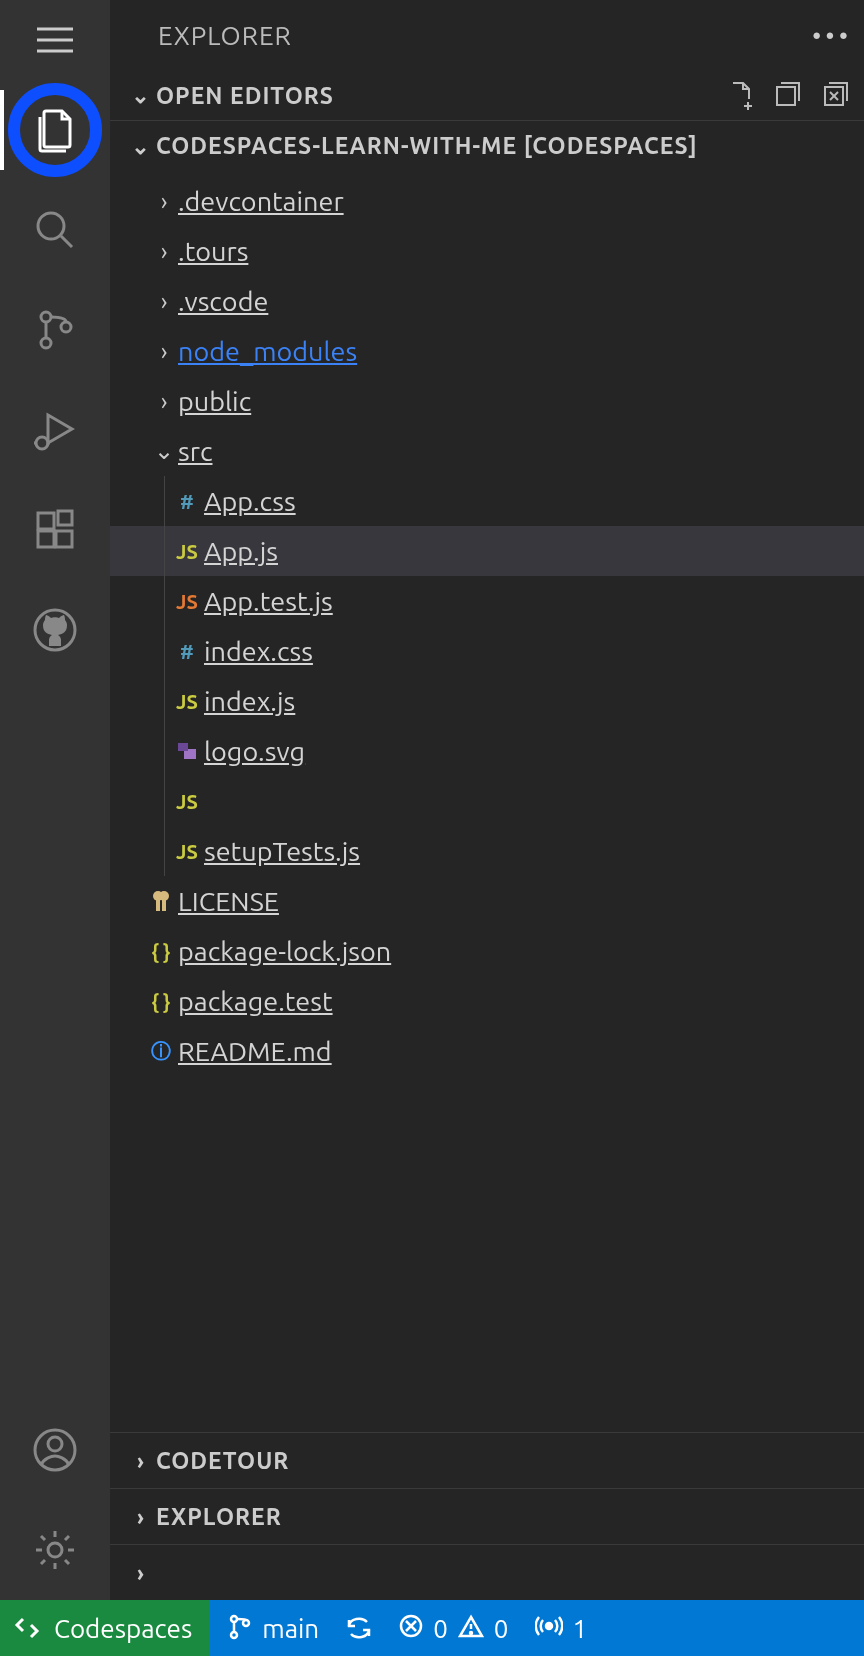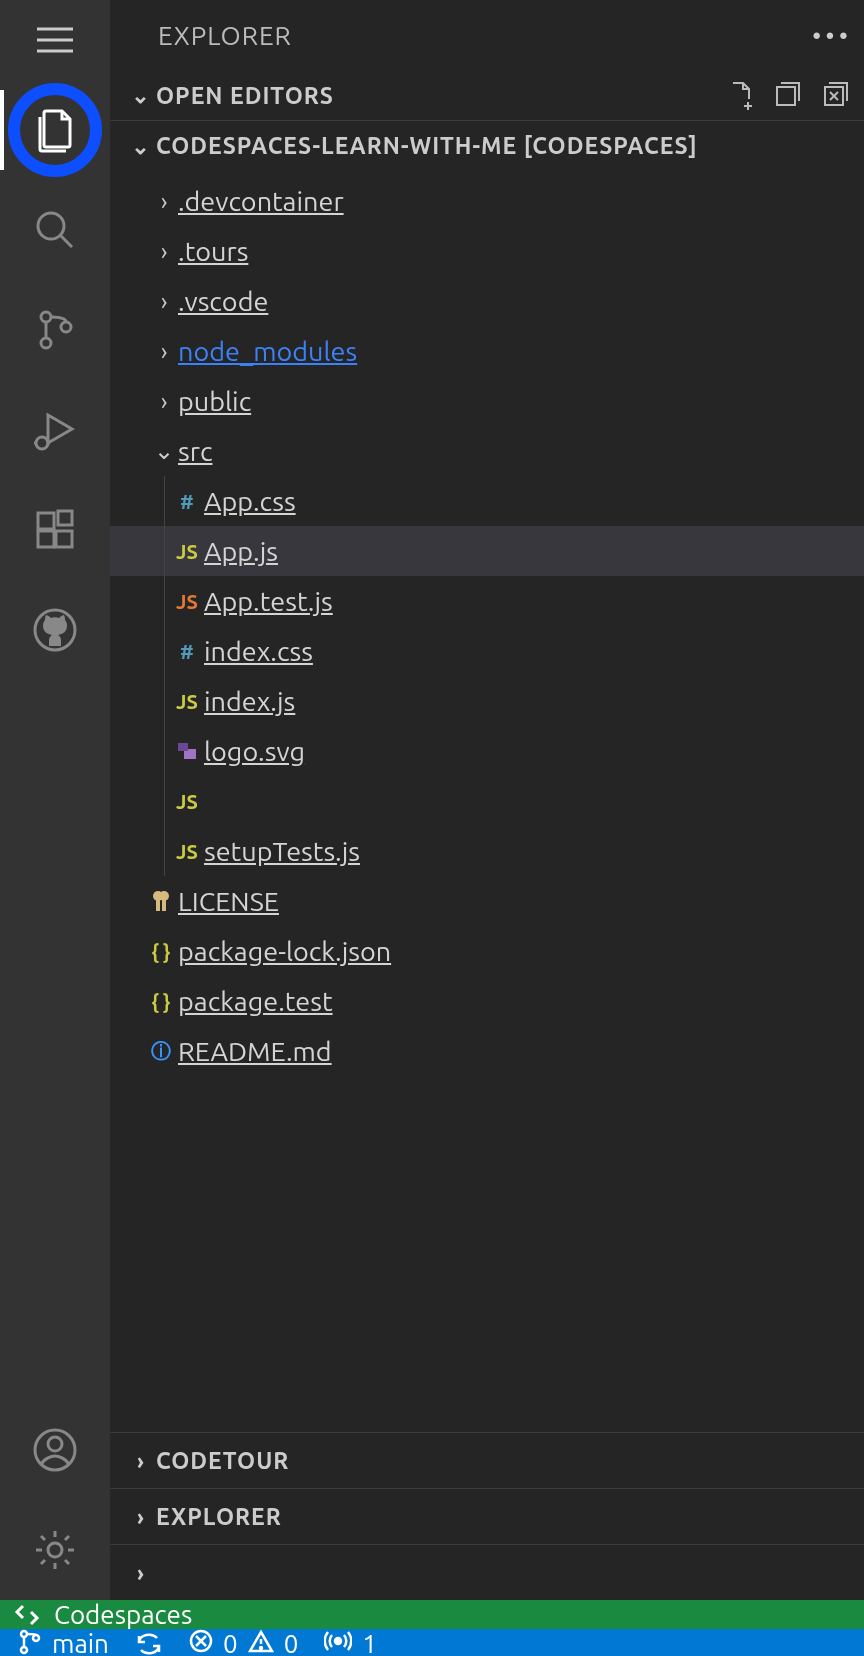--- a/index.html
+++ b/index.html
@@ -35,21 +35,21 @@
   .row .indent { display:inline-block; }
   .row .twisty { width:28px; text-align:center; font-size:24px; color:#ccc; }
   .row .icon { width:34px; display:inline-flex; align-items:center; justify-content:center; font-size:20px; font-weight:700; }
   .row .label { white-space:nowrap;text-decoration:underline; }
   .row.muted .label { color:#3b82f6; }
   .row .guide { position:absolute; top:0; bottom:0; width:1px; background:#444; }
 
   .bottom-sections .section-header { height:56px; }
 
   
-  .status-bar { height:56px; display:flex; font-size:26px; color:#fff;flex-direction:column; }
+  .status-bar { height:56px; display:flex; font-size:26px; color:#fff; }
   .status-left { background:#198a3f; display:flex; align-items:center; padding:0 18px 0 14px; gap:14px; cursor:pointer; }
   .status-right { flex:1; background:#0078d4; display:flex; align-items:center; padding:0 18px; gap:26px; }
   .status-item { display:flex; align-items:flex-start; gap:10px; cursor:pointer; }
 
   
   .c-blue { color:#519aba; }
   .c-yellow { color:#cbcb41; }
   .c-orange { color:#e37933; }
   .c-purple { color:#a074c4; }
   .c-key { color:#d7ba7d; }

